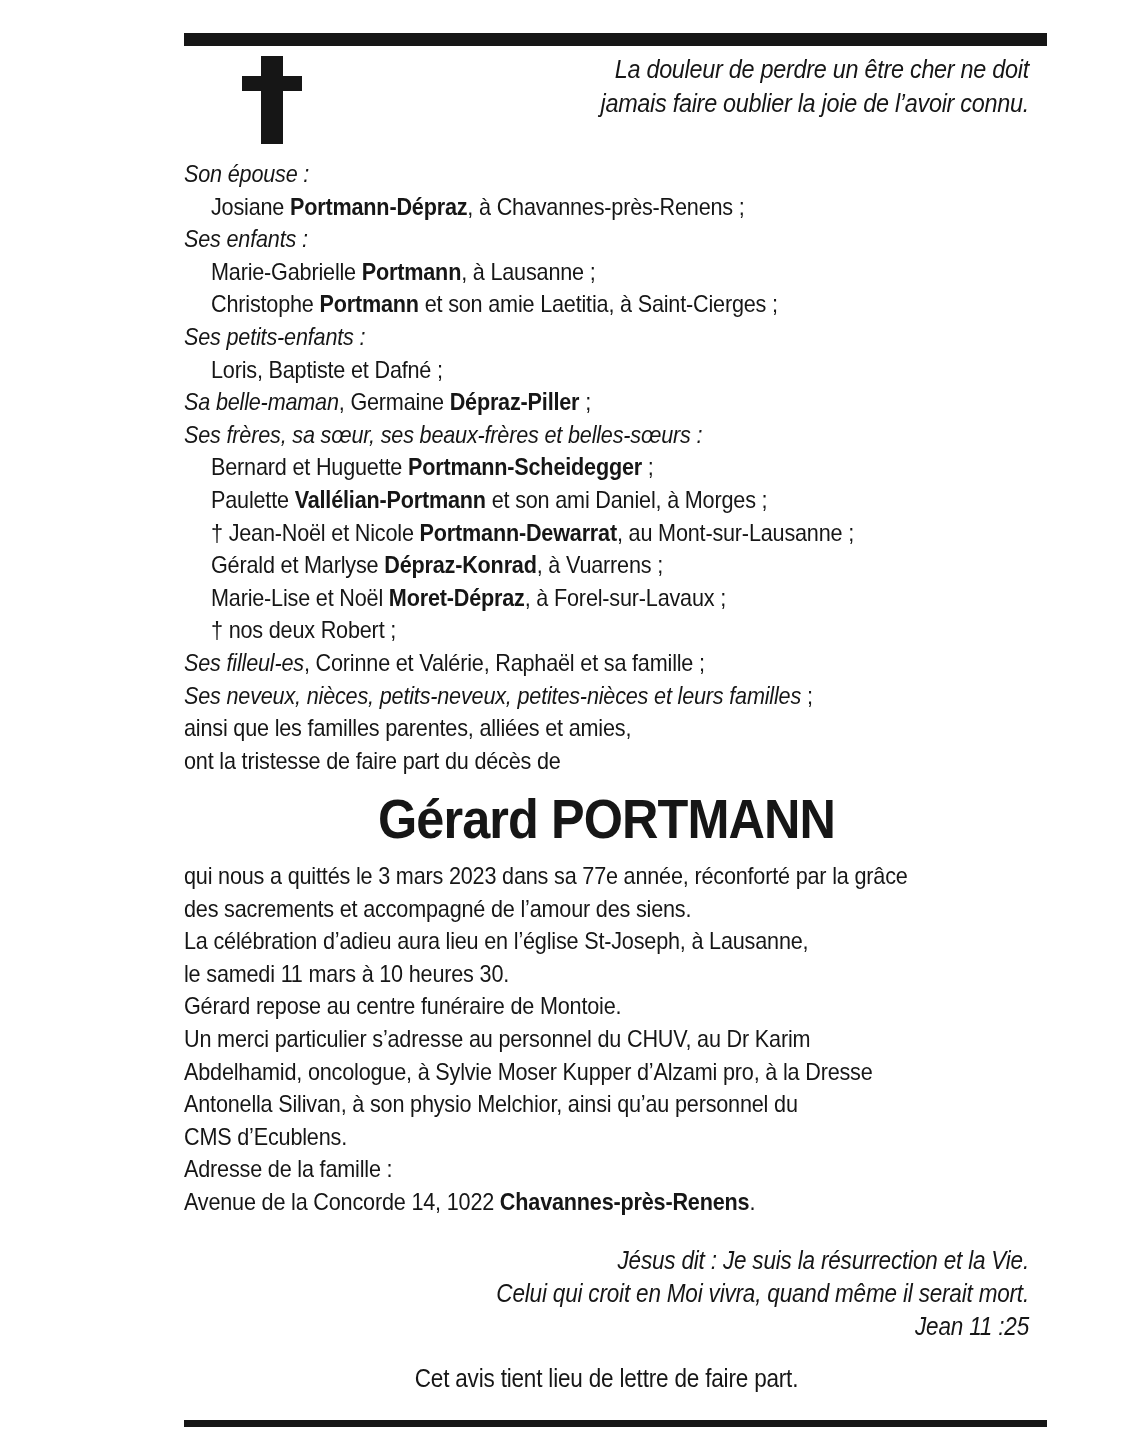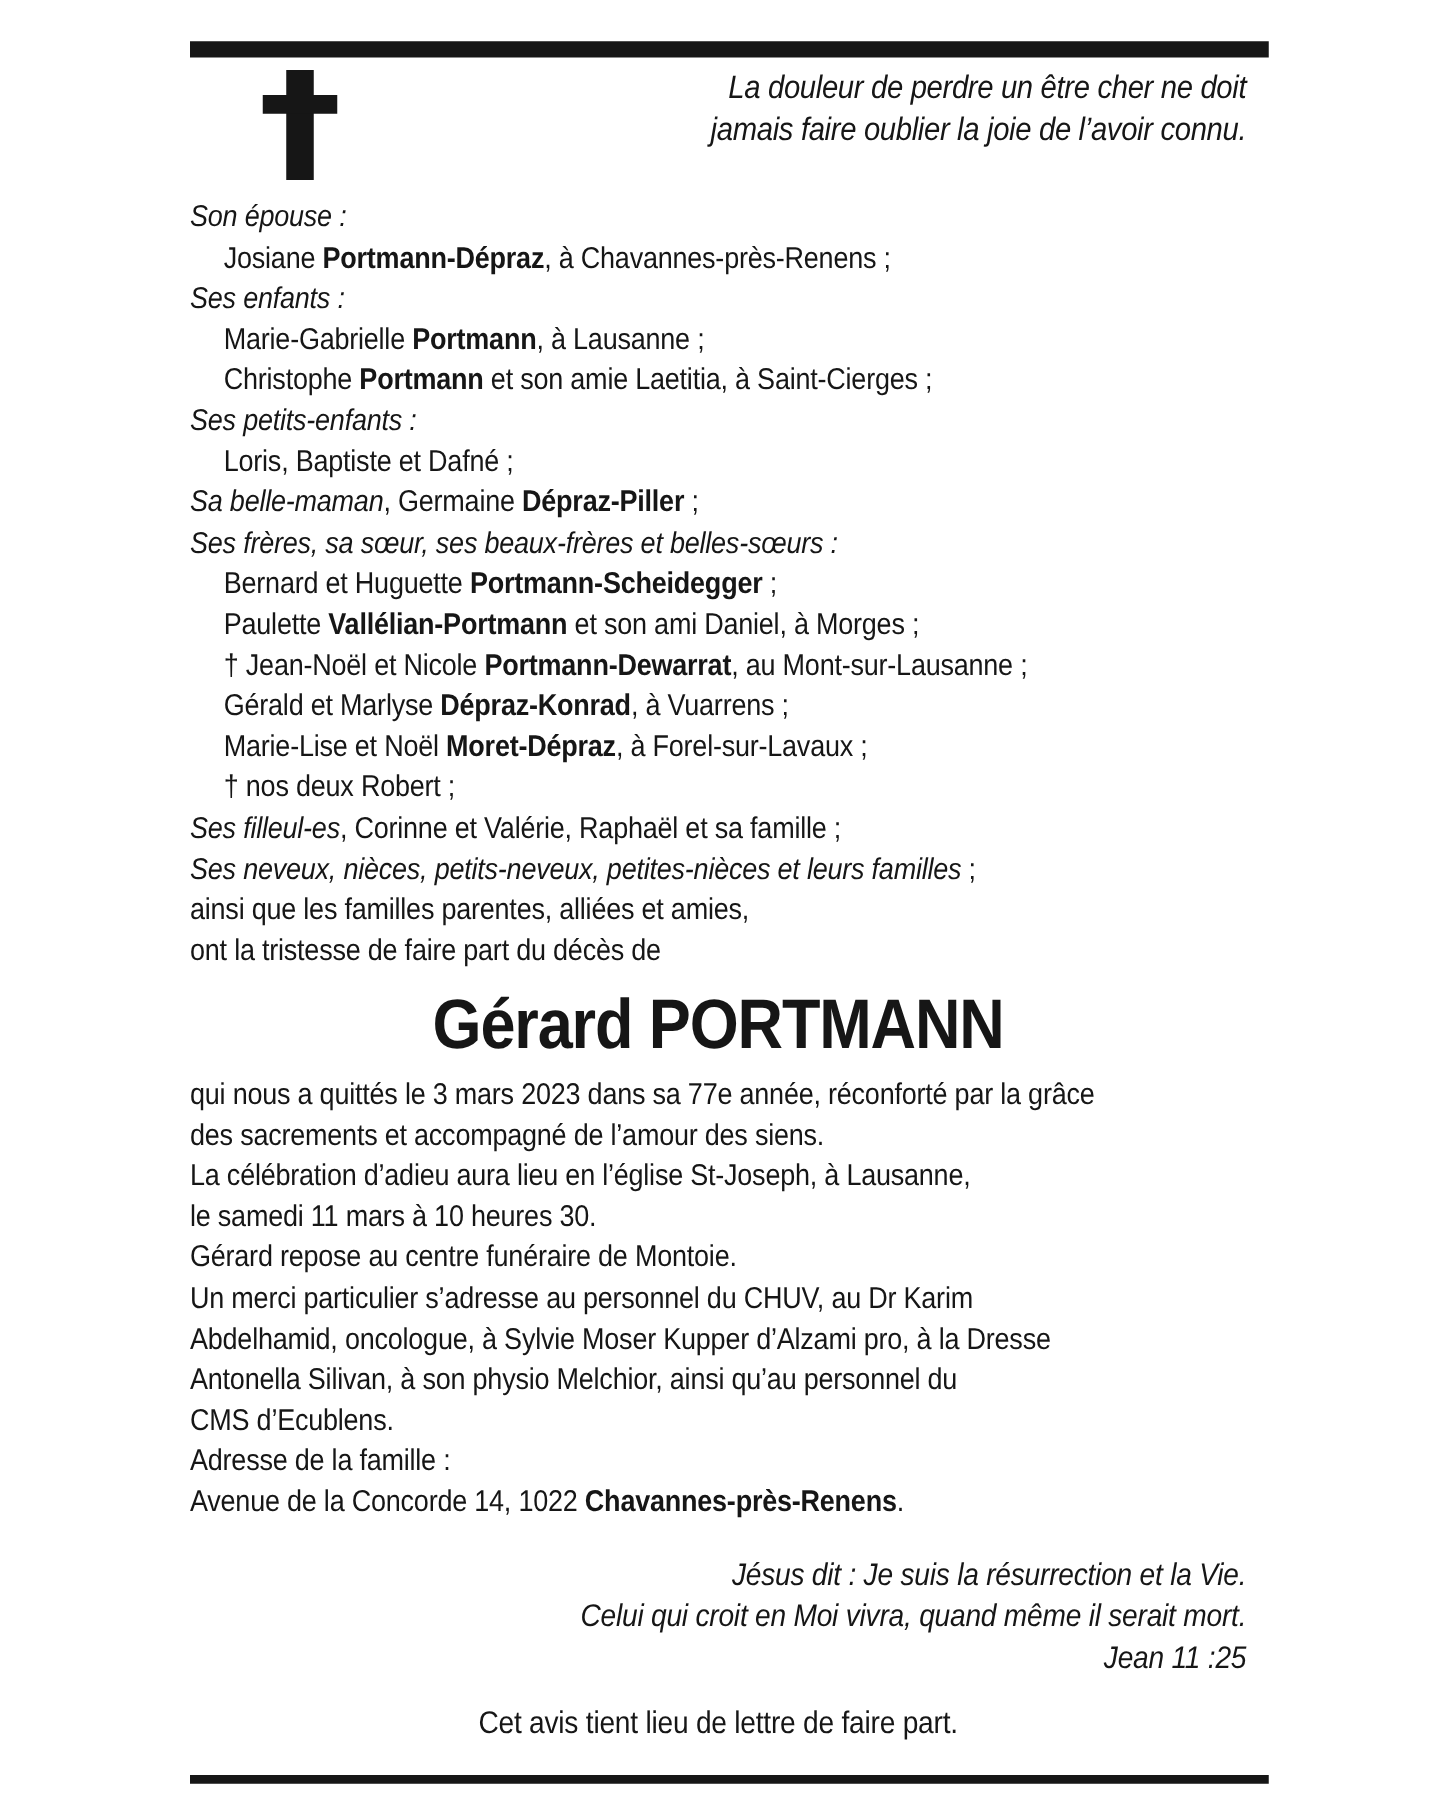--- a/index.html
+++ b/index.html
@@ -4,21 +4,21 @@
 <style>
   * { margin: 0; padding: 0; box-sizing: border-box; }
   html, body { background: #ffffff; }
   body {
     width: 1146px; height: 1442px;
     position: relative;
     font-family: "Liberation Sans", sans-serif;
     color: var(--ink, #161616);
     overflow: hidden;
   }
-  .sheet { position: absolute; inset: 0; background: var(--paper, #ffffff); }
+  .sheet { position: absolute; inset: 0; background: var(--paper, #ffffff); margin-left: 32px; }
   .bar { position: absolute; left: 152px; width: 863px; background: var(--ink, #161616); }
   .bar-top { top: 33px; height: 13px; }
   .bar-bottom { top: 1420px; height: 7px; }
   .cross-wrap { position: absolute; left: 210px; top: 56px; width: 60px; height: 88px; }
   .epigraph {
     position: absolute; left: 152px; top: 52px; width: 845px;
     text-align: right; font-style: italic;
     font-size: 26px; line-height: 34px; letter-spacing: -0.3px;
     transform: scaleX(0.9); transform-origin: 100% 0;
   }

